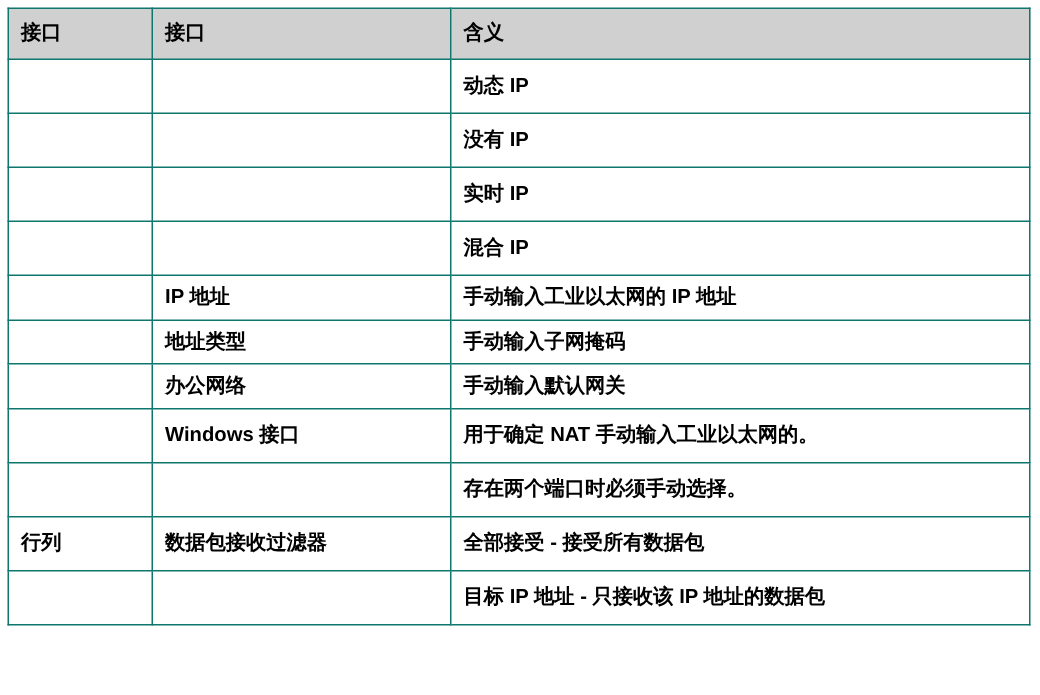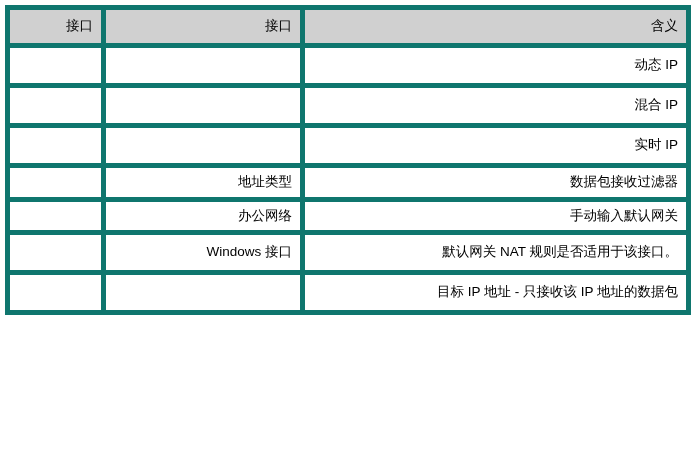--- a/index.html
+++ b/index.html
@@ -19,26 +19,26 @@
     table-layout: fixed;
     width: 681px;
     margin: 5px 0 0 5px;
     font-size: 13.5px;
   }
   .doc-table col.c1 { width: 96px; }
   .doc-table col.c2 { width: 199px; }
   .doc-table col.c3 { width: 386px; }
   .doc-table th,
   .doc-table td {
-    border: 5px solid #0f766e;
+    border: 1px solid #0f766e;
     vertical-align: middle;
     padding: 6px 8px 7px 8px;
     line-height: 1.15;
-    text-align: right;
-    font-weight: normal;
+    text-align: left;
+    font-weight: bold;
   }
   .doc-table thead th {
     background: #d0d0d0;
     height: 20px;
   }
   .doc-table td.blank {
     padding: 0;
   }
   .cell-tall {
     height: 22px;
@@ -65,41 +65,61 @@
   </thead>
   <tbody>
     <tr>
       <td class="blank"></td>
       <td class="blank cell-tall"></td>
       <td class="cell-tall">动态 IP</td>
     </tr>
     <tr>
       <td class="blank"></td>
       <td class="blank cell-tall"></td>
-      <td class="cell-tall">混合 IP</td>
+      <td class="cell-tall">没有 IP</td>
     </tr>
     <tr>
       <td class="blank"></td>
       <td class="blank cell-tall"></td>
       <td class="cell-tall">实时 IP</td>
     </tr>
     <tr>
       <td class="blank"></td>
+      <td class="blank cell-tall"></td>
+      <td class="cell-tall">混合 IP</td>
+    </tr>
+    <tr>
+      <td class="blank"></td>
+      <td>IP 地址</td>
+      <td>手动输入工业以太网的 IP 地址</td>
+    </tr>
+    <tr>
+      <td class="blank"></td>
       <td>地址类型</td>
-      <td>数据包接收过滤器</td>
+      <td>手动输入子网掩码</td>
     </tr>
     <tr>
       <td class="blank"></td>
       <td>办公网络</td>
       <td>手动输入默认网关</td>
     </tr>
     <tr>
       <td class="blank"></td>
       <td class="cell-tall">Windows 接口</td>
-      <td class="cell-tall">默认网关 NAT 规则是否适用于该接口。</td>
+      <td class="cell-tall">用于确定 NAT 手动输入工业以太网的。</td>
+    </tr>
+    <tr>
+      <td class="blank"></td>
+      <td class="blank cell-tall"></td>
+      <td class="cell-tall">存在两个端口时必须手动选择。</td>
+    </tr>
+    <tr>
+      <td class="cell-tall">行列</td>
+      <td class="cell-tall">数据包接收过滤器</td>
+      <td class="cell-tall">全部接受 - 接受所有数据包</td>
     </tr>
     <tr>
       <td class="blank"></td>
       <td class="blank cell-tall"></td>
       <td class="cell-tall">目标 IP 地址 - 只接收该 IP 地址的数据包</td>
     </tr>
   </tbody>
 </table>
 
 </body></html>

